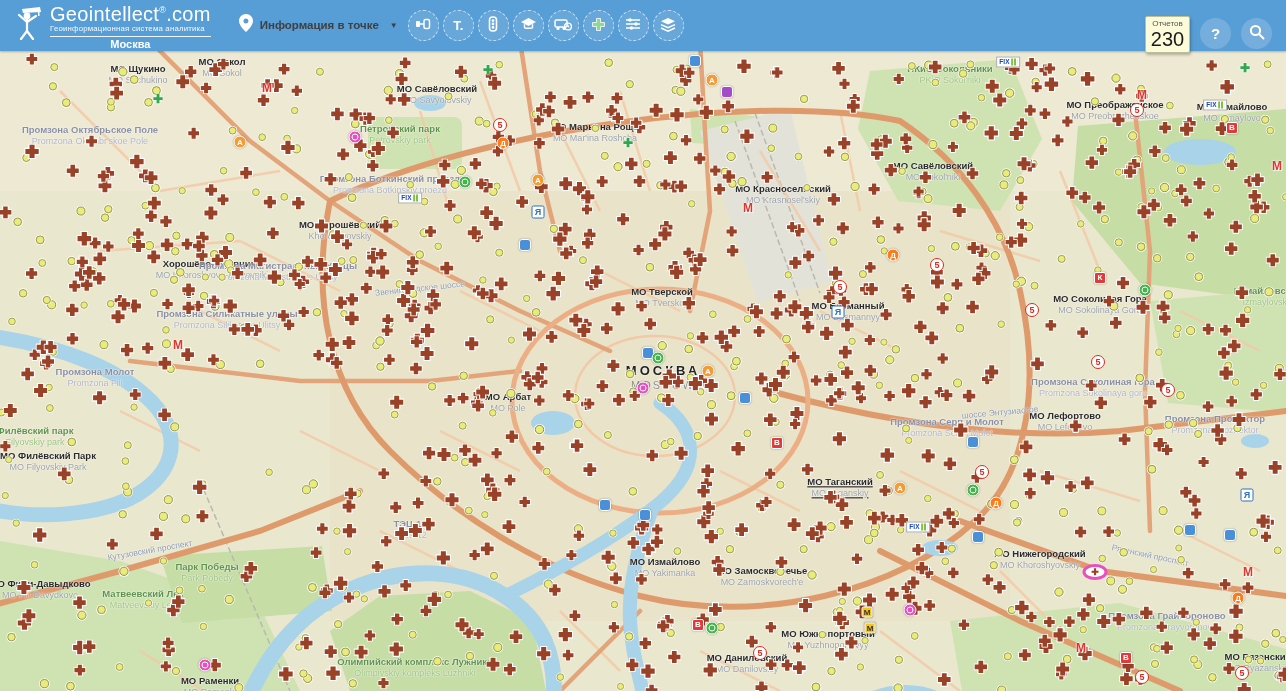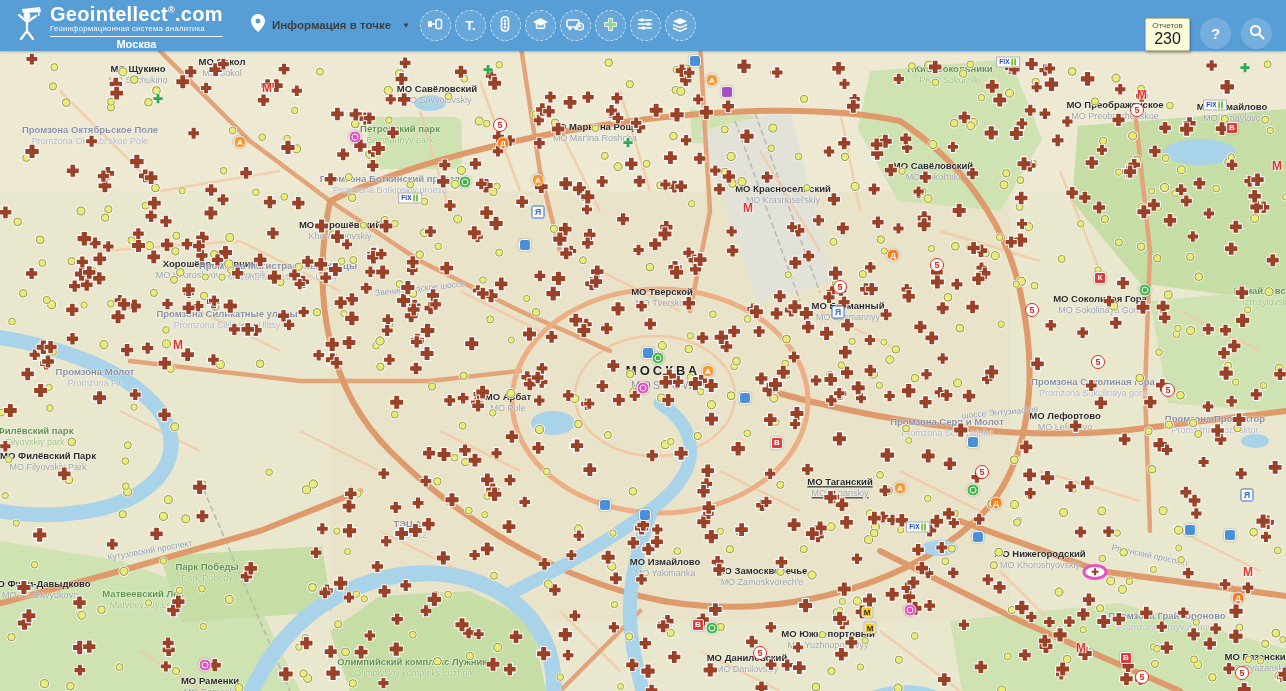--- a/index.html
+++ b/index.html
@@ -4,37 +4,37 @@
 <style>
   html,body{margin:0;padding:0;background:#777;}
   *{box-sizing:border-box;font-family:"Liberation Sans",sans-serif;}
   .app{position:relative;width:1286px;height:691px;overflow:hidden;background:#EAE7CF;}
 
   
   .topbar{position:relative;height:51px;background:var(--header,#579DD6);display:flex;align-items:flex-start;z-index:10;box-shadow:0 1px 2px rgba(0,0,0,.25);}
   .logo-wrap{display:flex;align-items:flex-start;padding:4px 0 0 14px;color:#fff;}
   .logo-figure{margin:2px 6px 0 0;}
   .logo-text{display:flex;flex-direction:column;line-height:1;}
-  .brand-row{font-size:20px;font-weight:bold;letter-spacing:.3px;white-space:nowrap;text-align:right;}
+  .brand-row{font-size:20px;font-weight:normal;letter-spacing:.3px;white-space:nowrap;text-align:right;}
   .brand-row sup{font-size:9px;vertical-align:super;}
   .logo-sub{font-size:7.8px;margin-top:1px;letter-spacing:.2px;opacity:.95;white-space:nowrap;}
   .logo-rule{border:none;border-top:1px solid rgba(255,255,255,.9);margin:3px 0 2px 0;width:100%;}
   .logo-city{font-size:11px;font-weight:bold;text-align:center;}
   .point-info{display:flex;align-items:center;margin:14px 0 0 28px;color:#404040;gap:7px;cursor:pointer;}
   .point-info .pi-label{font-size:11.5px;font-weight:bold;white-space:nowrap;}
   .point-info .pi-caret{font-size:8px;margin-left:4px;}
   .toolbtns{display:flex;align-items:center;gap:4px;margin:10px 0 0 10px;}
   .toolbtn{width:31px;height:31px;border-radius:50%;border:1px dashed rgba(255,255,255,.65);
     background:rgba(255,255,255,.10);display:flex;align-items:center;justify-content:center;
     color:#fff;cursor:pointer;font-weight:bold;font-size:12px;flex:0 0 auto;}
   .topbar-right{position:absolute;right:14px;top:0;height:66px;display:flex;align-items:center;gap:10px;}
   .reports-badge{width:45px;background:var(--badge,#FBFAD9);border:1px solid #BFBF97;border-radius:2px;
     text-align:center;padding:2px 1px 3px 1px;box-shadow:1px 2px 3px rgba(0,0,0,.25);margin-top:2px;}
   .reports-badge .rb-label{font-size:8px;color:#555;display:block;}
-  .reports-badge .rb-count{font-size:16px;color:#1b1b1b;display:block;line-height:1;margin-top:1px;}
+  .reports-badge .rb-count{font-size:20px;color:#1b1b1b;display:block;line-height:1;margin-top:1px;}
   .roundbtn{width:31px;height:31px;border-radius:50%;background:rgba(255,255,255,.18);
     display:flex;align-items:center;justify-content:center;color:#fff;font-size:15px;font-weight:bold;cursor:pointer;}
 
   
   .map{position:relative;width:1286px;height:640px;overflow:hidden;background:#EAE7CF;cursor:grab;}
   .map svg.base,.map svg.mks{position:absolute;left:0;top:0;}
   .map svg.base{z-index:1;}
   .labels-layer{position:absolute;inset:0;z-index:2;pointer-events:none;}
   .map svg.mks{z-index:3;pointer-events:none;}
   .special-layer{position:absolute;inset:0;z-index:4;}
@@ -277,21 +277,21 @@
         <div class="map-label promzona" style="left: 90px; top: 85px;">
           <span class="ru">Промзона Октябрьское Поле</span>
           <span class="en">Promzona Oktyabr'skoe Pole</span>
         </div>
         <div class="map-label district" style="left: 437px; top: 44px;">
           <span class="ru">МО Савёловский</span>
           <span class="en">MO Savyolovskiy</span>
         </div>
         <div class="map-label park" style="left: 400px; top: 84px;">
           <span class="ru">Петровский парк</span>
-          <span class="en">Basmannyy park</span>
+          <span class="en">Petrovskiy park</span>
         </div>
         <div class="map-label promzona" style="left: 390px; top: 134px;">
           <span class="ru">Промзона Боткинский проезд</span>
           <span class="en">Promzona Botkinskiy proezd</span>
         </div>
         <div class="map-label district" style="left: 595px; top: 82px;">
           <span class="ru">МО Марьина Роща</span>
           <span class="en">MO Mar'ina Roshcha</span>
         </div>
         <div class="map-label district" style="left: 783px; top: 144px;">

